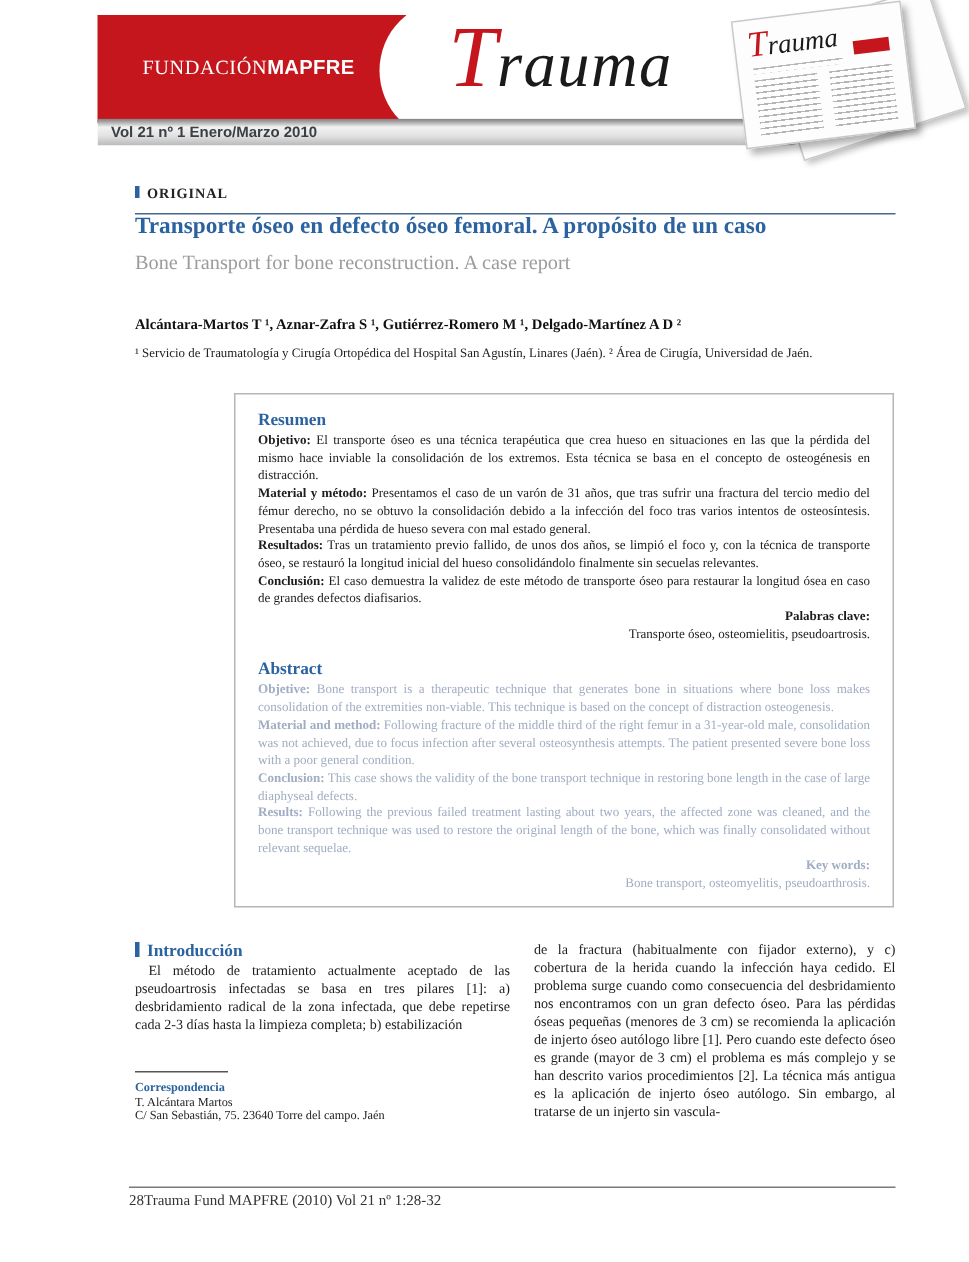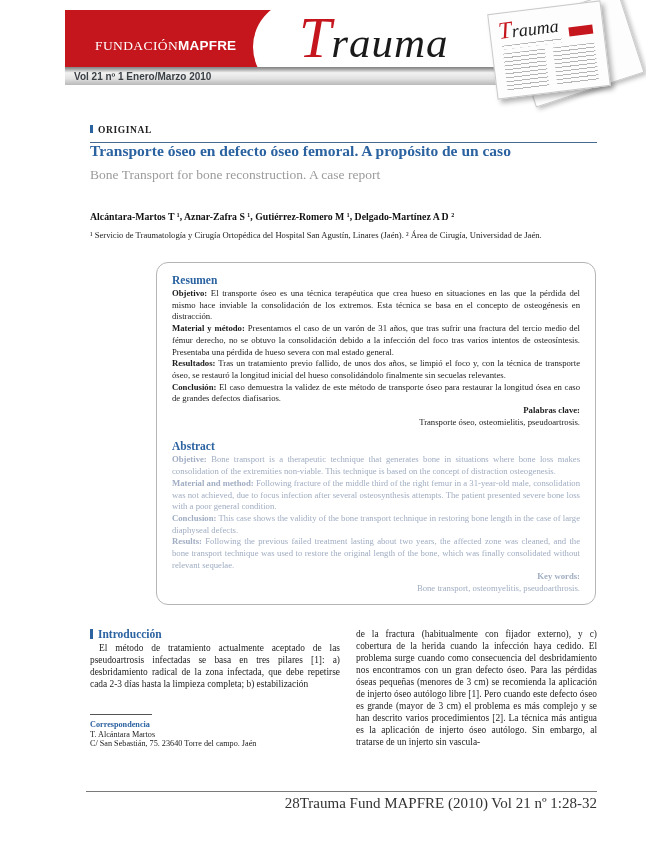--- a/index.html
+++ b/index.html
@@ -9,21 +9,21 @@
   .header-clip{position:absolute;left:0;top:0;width:516px;height:82px;overflow:hidden;background:#fff;}
   .redbar{position:absolute;left:65px;top:10px;width:206px;height:72px;background:#c5161d;}
   .notch{position:absolute;left:253px;top:0px;width:94px;height:94px;background:#fff;border-radius:50%;}
   .brand{position:absolute;left:95px;top:36px;white-space:nowrap;color:#fff;}
   .brand .f-serif{font-family:"Liberation Serif",serif;font-size:13.5px;letter-spacing:.4px;}
   .brand .f-bold{font-family:"Liberation Sans",sans-serif;font-weight:bold;font-size:13.5px;letter-spacing:.2px;}
   .trauma-logo{position:absolute;left:299px;top:8px;white-space:nowrap;font-style:italic;line-height:60px;}
   .trauma-logo .t-init{font-size:58px;color:#c5161d;font-family:"Liberation Serif",serif;}
   .trauma-logo .t-rest{font-size:43px;color:#1a1a1a;font-family:"Liberation Serif",serif;letter-spacing:1px;}
 
-  .volbar{position:absolute;left:65px;top:67px;width:467px;height:18px;border-radius:0 4px 4px 0;
+  .volbar{position:absolute;left:65px;top:79px;width:467px;height:18px;border-radius:0 4px 4px 0;
     background:linear-gradient(180deg,#8d8d8d 0%,#f2f2f2 28%,#e2e2e2 62%,#b9b9b9 100%);
     border-top:1px solid #8a8a8a;box-sizing:border-box;}
   .volbar span{position:absolute;left:9px;top:3px;font-family:"Liberation Sans",sans-serif;font-weight:bold;font-size:10px;color:#3a3f44;}
 
   
   .cover{position:absolute;left:486px;top:4px;width:156px;height:92px;z-index:5;}
   .cover-page{position:absolute;background:#fdfdfd;border:1px solid #c9c9c9;width:112px;height:84px;}
   .cover-back{left:34px;top:2px;transform:rotate(-18deg);box-shadow:2px 3px 4px rgba(0,0,0,.25);}
   .cover-front{left:6px;top:3px;transform:rotate(-7deg);box-shadow:3px 4px 5px rgba(0,0,0,.3);}
   .cover-logo{position:absolute;left:8px;top:4px;font-style:italic;white-space:nowrap;}
@@ -39,21 +39,21 @@
   .rule-original{position:absolute;left:90px;top:119px;width:507px;border-bottom:1px solid #46698f;padding-bottom:5px;}
   .tick{display:inline-block;width:3px;height:8px;background:#2b62a0;margin-right:5px;}
   .sec-label{font-size:9.5px;font-weight:bold;color:#222;letter-spacing:.6px;}
   .title{position:absolute;left:90px;top:142px;width:507px;font-size:15.5px;font-weight:bold;color:#2b62a0;}
   .subtitle{position:absolute;left:90px;top:167px;width:507px;font-size:13.5px;color:#9b9b9b;}
   .authors{position:absolute;left:90px;top:211px;width:507px;font-size:9.8px;font-weight:bold;color:#111;}
   .affil{position:absolute;left:90px;top:230px;width:507px;font-size:8.6px;color:#222;}
 
   
   .absbox{position:absolute;left:156px;top:262px;width:440px;box-sizing:border-box;
-    border:1px solid #b5b5b5;border-radius:12px;padding:11px 15px 9px;}
+    border:1px solid #b5b5b5;border-radius:0;padding:11px 15px 9px;}
   .absbox h3{margin:0 0 2px;font-size:11.5px;color:#2b62a0;}
   .absbox p{margin:0;font-size:8.7px;line-height:11.7px;text-align:justify;}
   .absbox .kw{text-align:right;}
   .absbox .en h3{margin-top:12px;}
   .absbox .en p{color:#a0adc2;}
   .lbl{font-weight:bold;}
 
   
   .columns{position:absolute;left:90px;top:628px;width:507px;display:flex;gap:16px;}
   .col-l{width:250px;}
@@ -63,21 +63,21 @@
   .coltext{font-size:9.4px;line-height:12px;text-align:justify;margin:0;}
   .col-l .coltext{text-indent:9px;}
 
   
   .corr{position:absolute;left:90px;top:714px;width:262px;font-size:8.2px;line-height:9.6px;color:#222;}
   .corr-rule{width:62px;border-top:1px solid #555;margin-bottom:5px;}
   .corr-head{color:#2b62a0;font-weight:bold;}
 
   
   .footer{position:absolute;left:86px;top:791px;width:511px;border-top:1px solid #7a7a7a;padding-top:3px;
-    display:flex;justify-content:flex-end;font-size:15px;color:#333;}
+    display:flex;justify-content:flex-start;font-size:10px;color:#333;}
 </style>
 </head>
 <body>
 
 <div class="header-clip">
   <div class="redbar"></div>
   <div class="notch"></div>
   <div class="brand"><span class="f-serif">FUNDACIÓN</span><span class="f-bold">MAPFRE</span></div>
   <div class="trauma-logo"><span class="t-init">T</span><span class="t-rest">rauma</span></div>
 </div>

